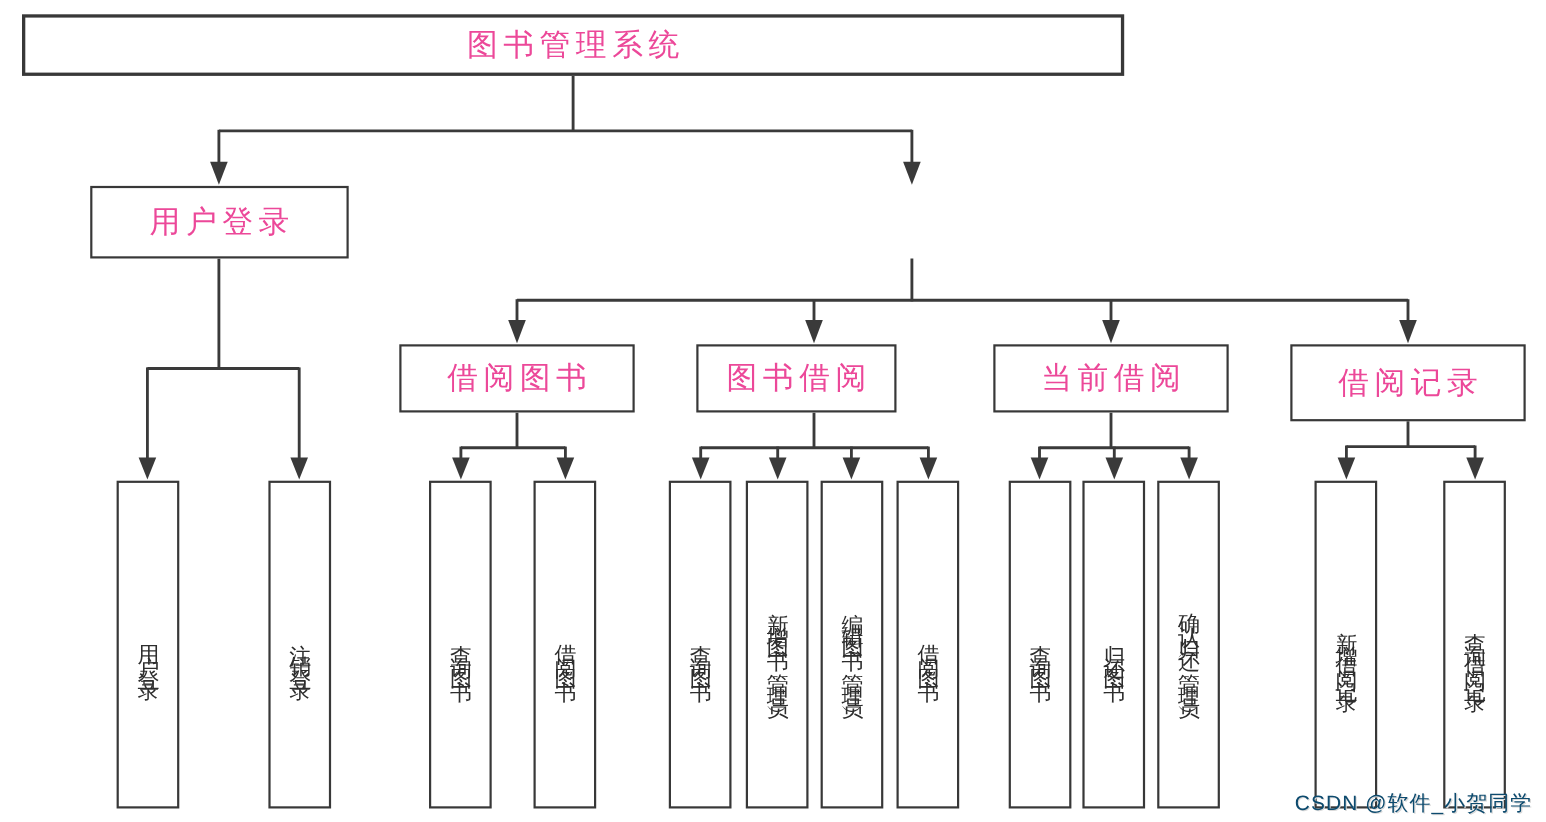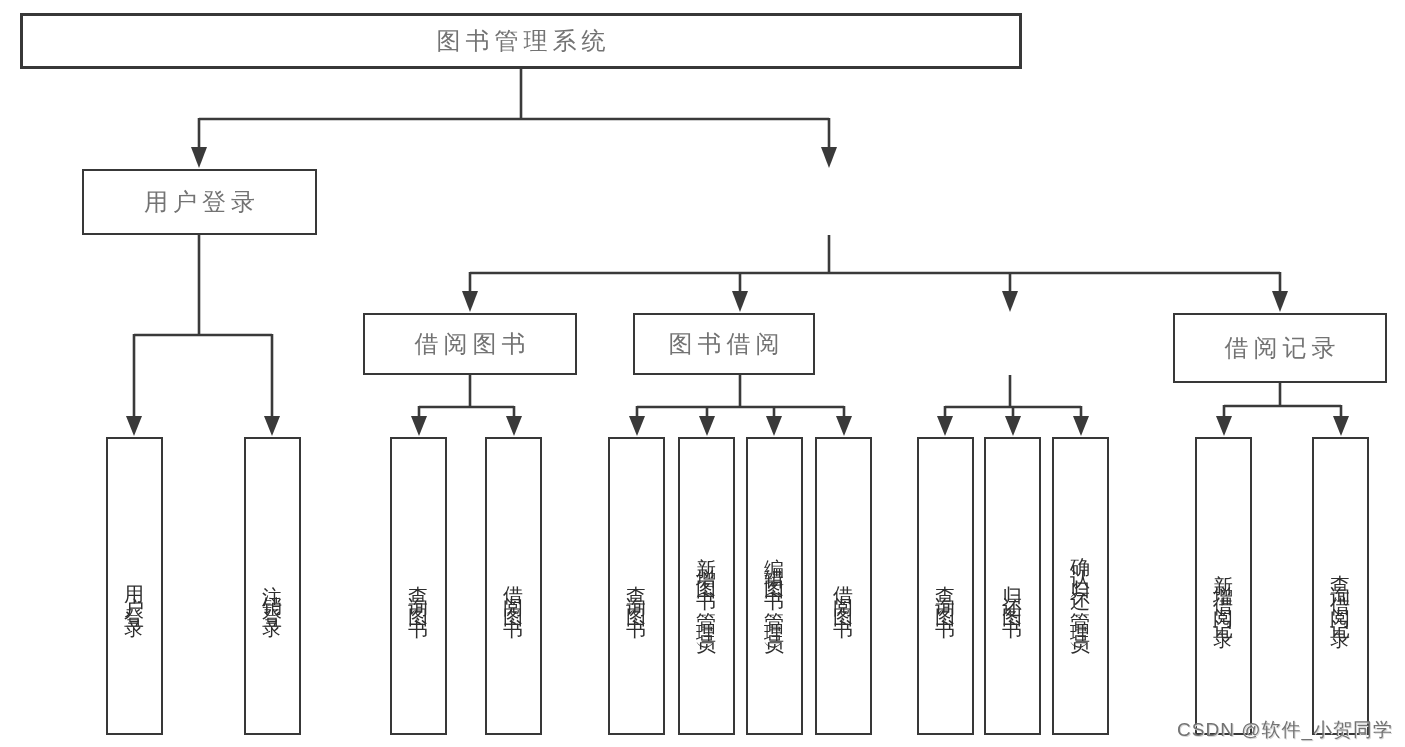--- a/index.html
+++ b/index.html
@@ -37,44 +37,44 @@
     border: 2px solid #383838;
     display: flex;
     align-items: center;
     justify-content: center;
     z-index: 2;
   }
   .node.root {
     border-width: 3px;
   }
   .h-label {
-    font-size: 24px;
+    font-size: 28px;
     letter-spacing: 5px;
     padding-left: 5px; 
     white-space: nowrap;
-    color: #737373;
+    color: #ec4899;
   }
   .v-label {
     writing-mode: vertical-rl;
     text-orientation: mixed;
     font-size: 20px;
     line-height: 1;
     letter-spacing: 11px;
     padding-top: 11px; 
     white-space: nowrap;
     color: #2d2d2d;
   }
   .watermark {
     position: absolute;
     top: 717px;
     right: 12px;
     z-index: 5;
     font-size: 19px;
     letter-spacing: 1px;
-    color: #737373;
+    color: #0c4a6e;
     text-shadow: 1px 1px 0 #d9d9d9;
   }
 </style>
 </head>
 <body>
 
 <div id="canvas">
 
   <svg class="wires" width="1405" height="747" viewBox="0 0 1405 747">
 
@@ -145,20 +145,23 @@
   <div class="node" style="left:82px;top:169px;width:235px;height:66px">
     <span class="h-label">用户登录</span>
   </div>
 
   <div class="node" style="left:363px;top:313px;width:214px;height:62px">
     <span class="h-label">借阅图书</span>
   </div>
   <div class="node" style="left:633px;top:313px;width:182px;height:62px">
     <span class="h-label">图书借阅</span>
   </div>
+  <div class="node" style="left:903px;top:313px;width:214px;height:62px">
+    <span class="h-label">当前借阅</span>
+  </div>
   <div class="node" style="left:1173px;top:313px;width:214px;height:70px">
     <span class="h-label">借阅记录</span>
   </div>
 
   <div class="node" style="left:106px;top:437px;width:57px;height:298px">
     <span class="v-label">用户登录</span>
   </div>
   <div class="node" style="left:244px;top:437px;width:57px;height:298px">
     <span class="v-label">注销登录</span>
   </div>

